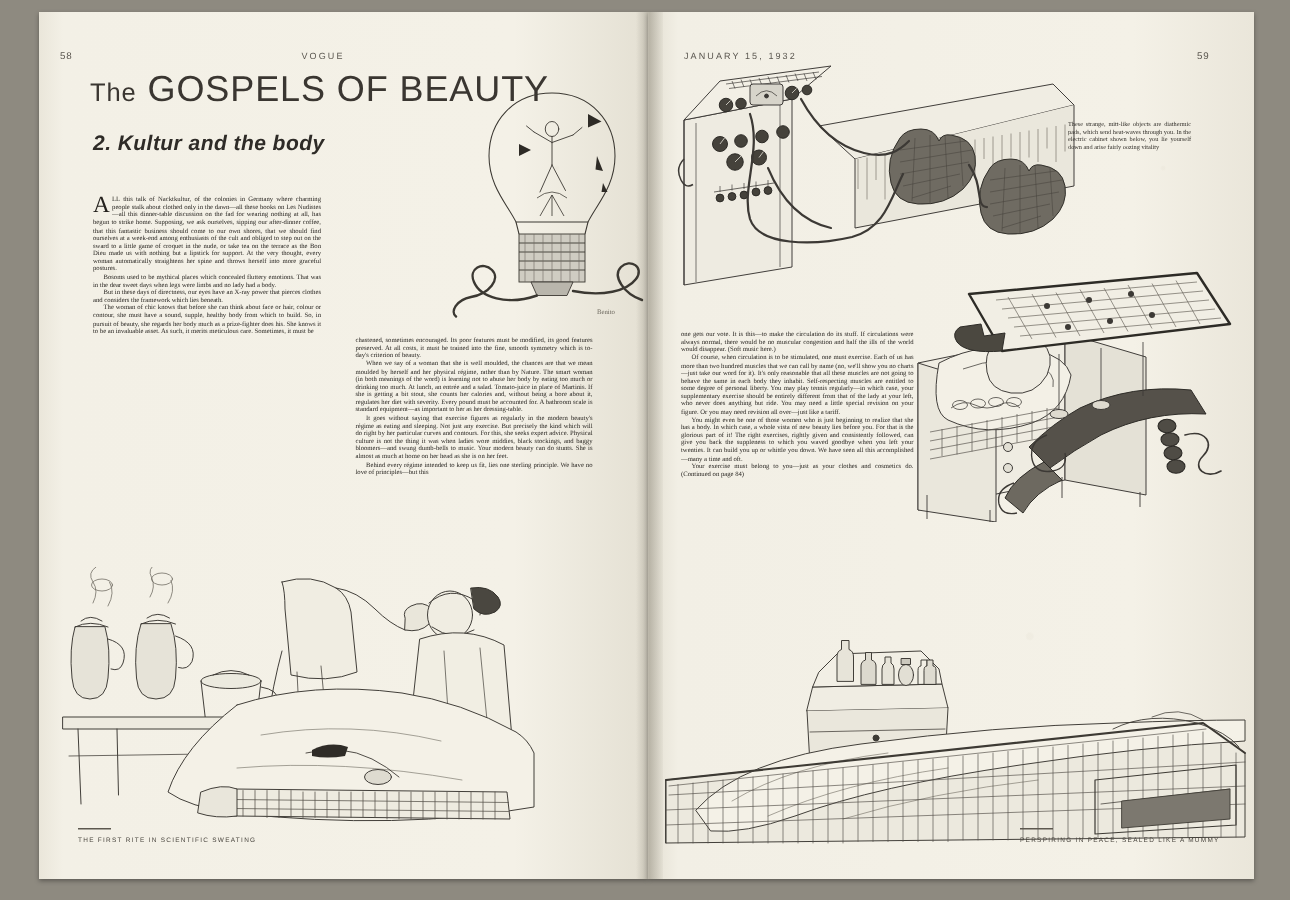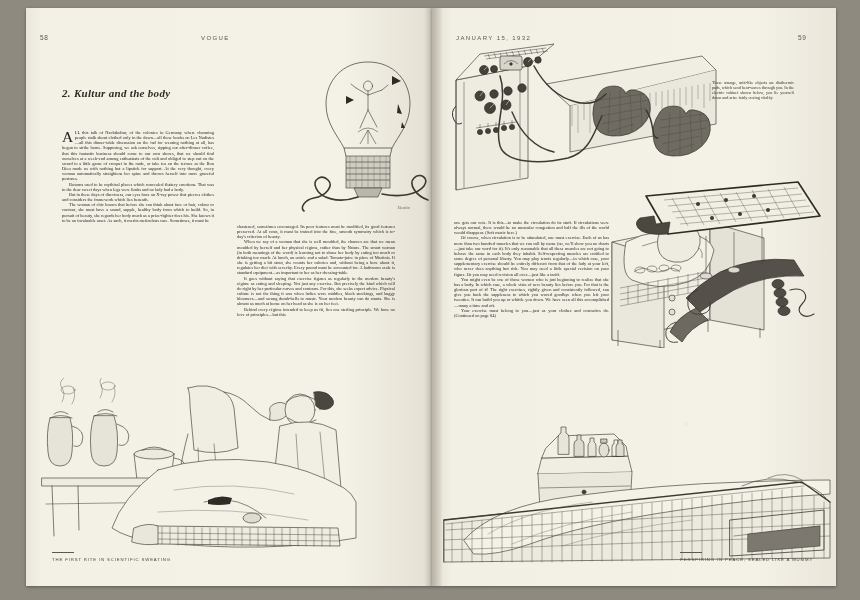--- a/index.html
+++ b/index.html
@@ -31,22 +31,22 @@
      font-size:6.5px;letter-spacing:.6px;color:#5b5750;}
   .runhead{position:absolute;font-family:"Liberation Sans",sans-serif;
      font-size:6px;letter-spacing:1.4px;color:#5b5750;}
 
   
   .maintitle{position:absolute;left:60px;top:46px;width:260px;
      font-family:"Liberation Sans",sans-serif;font-weight:300;
      font-size:24px;letter-spacing:.6px;color:#3a3631;white-space:nowrap;}
   .maintitle .sm{font-size:17px;}
   .subtitle{position:absolute;left:62px;top:86px;
-     font-family:Liberation Serif, serif;font-weight:bold;font-style:italic;
-     font-size:11px;letter-spacing:.3px;color:#2e2b27;}
+     font-family:Liberation Sans, sans-serif;font-weight:bold;font-style:italic;
+     font-size:14px;letter-spacing:.3px;color:#2e2b27;}
 
   
   .col{position:absolute;font-size:4.45px;line-height:5.15px;
        text-align:justify;color:#2a2723;hyphens:auto;}
   .col p{margin:0;text-indent:7px;}
   .col p.first{text-indent:0;}
 
   .dropcap{float:left;font-size:15.5px;line-height:11px;
      padding:1px 1.5px 0 0;font-family:"Liberation Serif",serif;color:#25221e;}
 
@@ -70,20 +70,24 @@
 <body>
 
 <div class="spread">
 
   <div class="page left">
     <div class="grain"></div>
 
     <div class="folio" style="left:14px;top:26px;">58</div>
     <div class="runhead" style="left:175px;top:27px;">VOGUE</div>
 
+    <div class="maintitle" style="left:34px;top:38px;">
+      <span class="sm">The</span>
+      <span>GOSPELS OF BEAUTY</span>
+    </div>
     <div class="subtitle" style="left:36px;top:79px;">2. Kultur and the body</div>
 
     <div class="art" style="left:272px;top:40px;">
       <svg width="140" height="165" viewBox="0 0 140 165">
         <g fill="none" stroke="#3b3832" stroke-width="0.7">
 
           <path d="M70 14 C44 14 28 33 28 56 C28 76 40 88 46 100 L94 100 C100 88 112 76 112 56 C112 33 96 14 70 14 Z"></path>
 
           <path d="M46 100 L48 108 M94 100 L92 108"></path>
 

